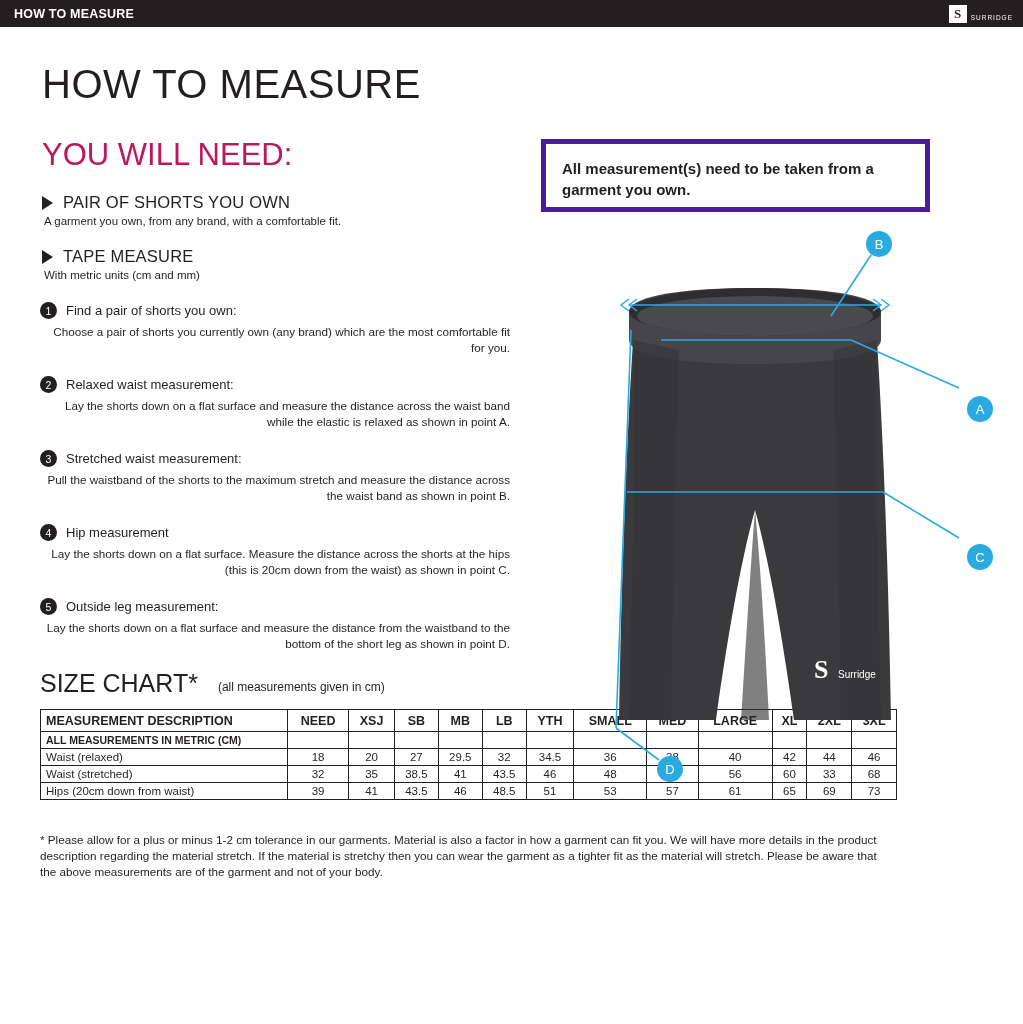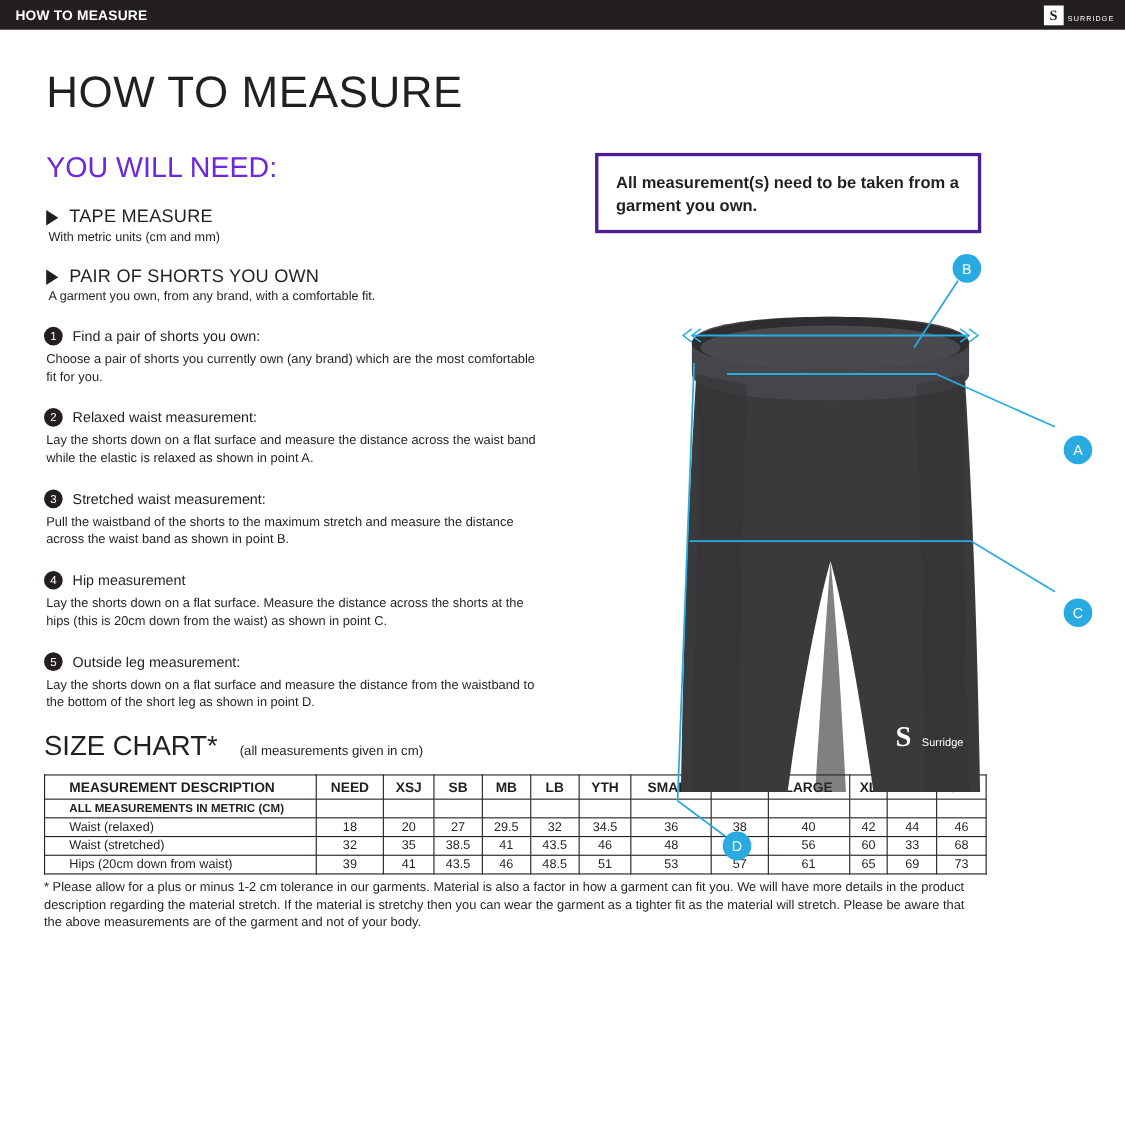--- a/index.html
+++ b/index.html
@@ -64,24 +64,24 @@
   }
 
   h1.title {
     font-size: 40px;
     font-weight: normal;
     letter-spacing: 0.5px;
     margin: 35px 0 0 2px;
     color: #231f20;
   }
   h2.subtitle {
-    font-size: 26px;
+    font-size: 31px;
     font-weight: normal;
     margin: 30px 0 0 2px;
-    color: #6d28d9;
+    color: #be185d;
   }
 
   .left-col {
     width: 470px;
   }
 
   .need-item {
     margin-top: 20px;
   }
   .need-row {
@@ -125,31 +125,32 @@
     align-items: center;
     justify-content: center;
     flex: 0 0 auto;
   }
   .step-title {
     font-size: 13px;
   }
   .step-body {
     font-size: 11.7px;
     line-height: 15.5px;
-    margin: 5px 12px 0 2px;
+    margin: 5px 0 0 2px;
+    text-align: right;
   }
 
   
   .notice {
     position: absolute;
     left: 541px;
     top: 139px;
-    width: 351px;
+    width: 389px;
     height: 73px;
-    border: 3px solid #4c1d95;
+    border: 5px solid #4c1d95;
     box-sizing: border-box;
     padding: 14px 16px;
   }
   .notice-text {
     font-size: 15px;
     font-weight: bold;
     line-height: 21px;
   }
 
   
@@ -189,37 +190,37 @@
     padding: 2px 4px;
     text-align: center;
     font-weight: normal;
     height: 17px;
     box-sizing: border-box;
   }
   table.size-table th.desc,
   table.size-table td.desc {
     text-align: left;
     width: 247px;
-    padding-left: 22px;
+    padding-left: 5px;
   }
   table.size-table tr.head th {
     font-weight: bold;
     font-size: 12.5px;
     height: 22px;
   }
   table.size-table tr.metric td {
     font-weight: bold;
     font-size: 10.5px;
     margin-left: 42px;
   }
 
   .footnote {
     font-size: 11.7px;
     line-height: 16px;
-    margin-top: 4px;
+    margin-top: 32px;
     width: 840px;
   }
 </style>
 </head>
 <body>
 
 <div class="topbar">
   <span class="topbar-title">HOW TO MEASURE</span>
   <span class="brand-logo">
     <span class="brand-mark">S</span>
@@ -231,31 +232,31 @@
 
   <h1 class="title">HOW TO MEASURE</h1>
 
   <div class="left-col">
 
     <h2 class="subtitle">YOU WILL NEED:</h2>
 
     <div class="need-item">
       <div class="need-row">
         <span class="tri"></span>
-        <span class="need-title">TAPE MEASURE</span>
-      </div>
-      <div class="need-sub">With metric units (cm and mm)</div>
+        <span class="need-title">PAIR OF SHORTS YOU OWN</span>
+      </div>
+      <div class="need-sub">A garment you own, from any brand, with a comfortable fit.</div>
     </div>
 
     <div class="need-item">
       <div class="need-row">
         <span class="tri"></span>
-        <span class="need-title">PAIR OF SHORTS YOU OWN</span>
-      </div>
-      <div class="need-sub">A garment you own, from any brand, with a comfortable fit.</div>
+        <span class="need-title">TAPE MEASURE</span>
+      </div>
+      <div class="need-sub">With metric units (cm and mm)</div>
     </div>
 
     <div class="step">
       <div class="step-head">
         <span class="bullet">1</span>
         <span class="step-title">Find a pair of shorts you own:</span>
       </div>
       <div class="step-body">Choose a pair of shorts you currently own (any brand) which are the most comfortable fit for you.</div>
     </div>
 

